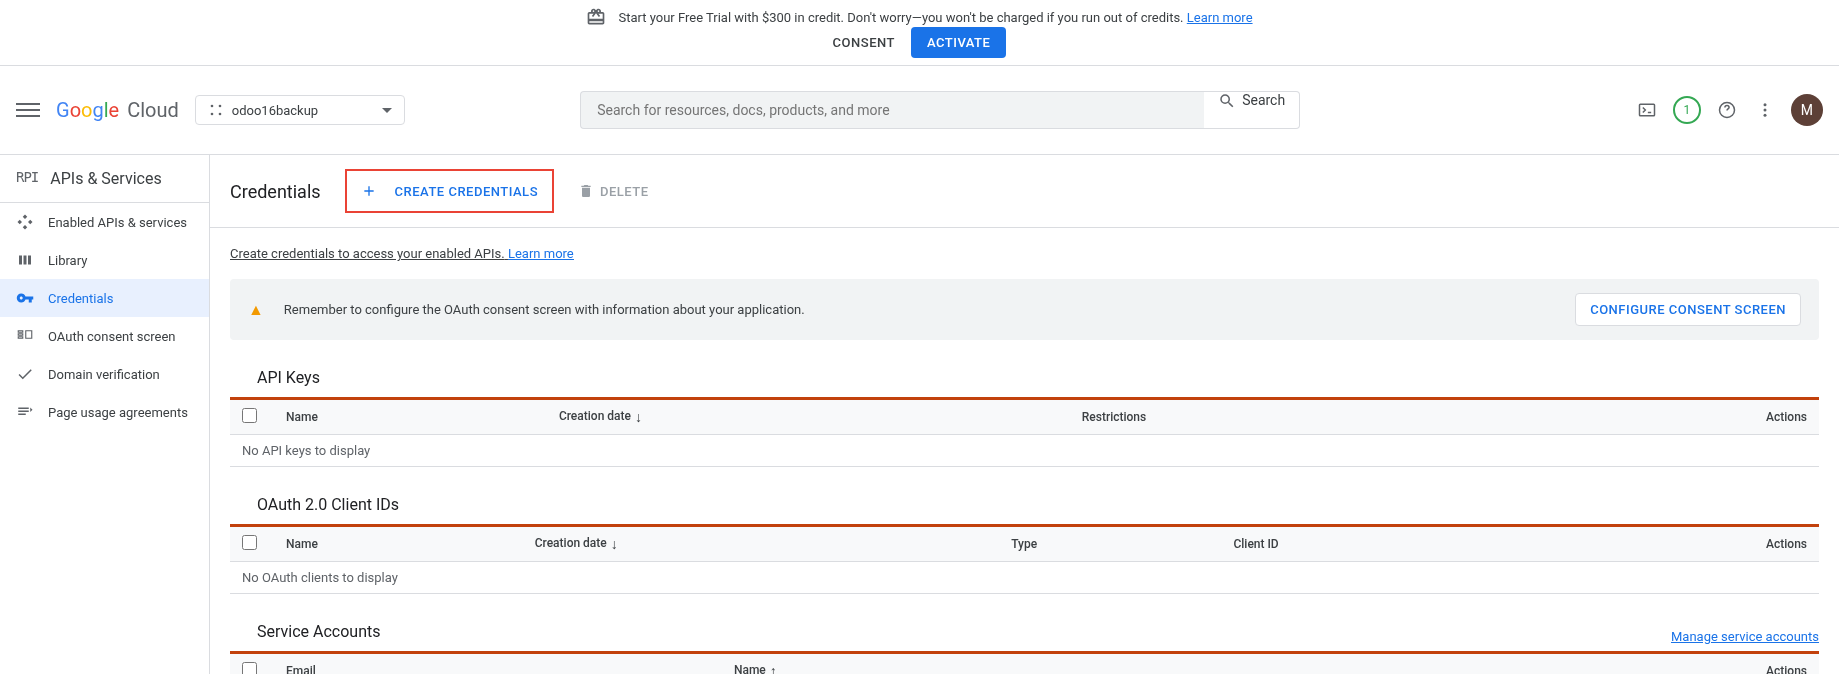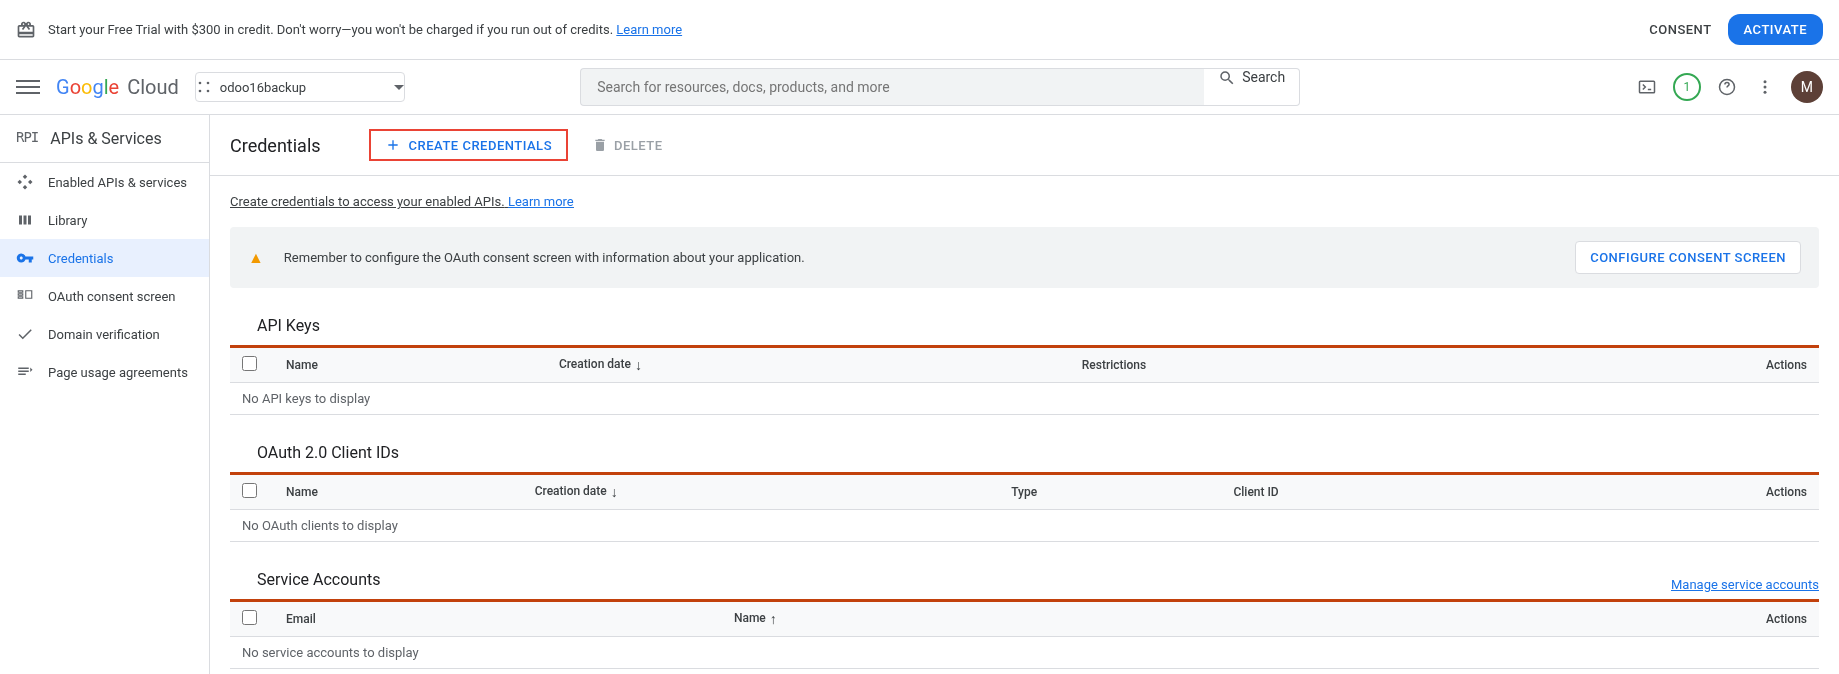--- a/index.html
+++ b/index.html
@@ -1,57 +1,57 @@
 <!DOCTYPE html>
 <html><head>
 <meta charset="utf-8">
 <style>
 * { margin: 0; padding: 0; box-sizing: border-box; font-family: 'Google Sans', Roboto, Arial, sans-serif; }
 body { font-size: 13px; color: #3c4043; background: #fff; }
 a { color: #1a73e8; text-decoration: underline; cursor: pointer; }
-.trial-bar { display: flex; align-items: center; justify-content: space-between; padding: 14px 16px; border-bottom: 1px solid #dadce0; font-size: 13px; color: #3c4043; }
+.trial-bar { display: flex; align-items: center; justify-content: space-between; padding: 7px 16px; border-bottom: 1px solid #dadce0; font-size: 13px; color: #3c4043; flex-direction: column; }
 .trial-left { display: flex; align-items: center; gap: 12px; }
 .gift-icon { width: 20px; height: 20px; fill: #5f6368; }
 .trial-right { display: flex; align-items: center; gap: 16px; }
 .dismiss-btn { background: none; border: none; font-weight: 500; letter-spacing: .5px; color: #3c4043; cursor: pointer; font-size: 13px; }
-.activate-btn { background: #1a73e8; color: #fff; border: none; border-radius: 12px; padding: 8px 16px; font-weight: 500; font-size: 13px; cursor: pointer; letter-spacing: .5px; }
+.activate-btn { background: #1a73e8; color: #fff; border: none; border-radius: 4px; padding: 8px 16px; font-weight: 500; font-size: 13px; cursor: pointer; letter-spacing: .5px; }
 .topbar { display: flex; align-items: center; padding: 8px 16px; border-bottom: 1px solid #dadce0; gap: 16px; min-height: 48px; }
 .hamburger { width: 24px; height: 24px; cursor: pointer; display: flex; flex-direction: column; justify-content: center; gap: 4px; }
 .hamburger div { height: 2px; background: #5f6368; }
 .logo { display: flex; align-items: center; gap: 4px; font-size: 20px; cursor: pointer; }
 .logo-g { color: #4285f4; }
 .logo-o1 { color: #ea4335; }
 .logo-o2 { color: #fbbc05; }
 .logo-g2 { color: #4285f4; }
 .logo-l { color: #34a853; }
 .logo-e { color: #ea4335; }
 .logo-cloud { color: #5f6368; font-weight: 400; margin-left: 4px; }
-.project-selector { display: flex; align-items: center; border: 1px solid #dadce0; border-radius: 4px; padding: 6px 0; gap: 0; cursor: pointer; min-width: 210px; justify-content: space-between; }
+.project-selector { display: flex; align-items: center; border: 1px solid #dadce0; border-radius: 4px; padding: 6px 12px; gap: 0; cursor: pointer; min-width: 210px; justify-content: space-between; }
 .project-selector-left { display: flex; align-items: center; gap: 8px; }
 .selector-icon { width: 16px; height: 16px; }
 .dropdown-caret { border-left: 5px solid transparent; border-right: 5px solid transparent; border-top: 5px solid #5f6368; }
-.search-wrap { display: flex; flex: 1; max-width: 720px; margin: 0 auto; }
+.search-wrap { display: flex; flex: 1; max-width: 720px; margin: 17px auto; }
 .search-box { flex: 1; border: 1px solid #dadce0; border-radius: 4px 0 0 4px; background: #f1f3f4; padding: 10px 16px; font-size: 14px; color: #5f6368; border-right: none; }
 .search-btn { display: flex; align-items: flex-start; gap: 6px; border: 1px solid #dadce0; border-left: none; border-radius: 0 4px 4px 0; background: #fff; padding: 0 14px; cursor: pointer; font-size: 14px; color: #3c4043; }
 .topbar-right { display: flex; align-items: center; gap: 14px; margin-left: auto; }
 .icon-btn { width: 24px; height: 24px; display: flex; align-items: center; justify-content: center; cursor: pointer; color: #5f6368; }
 .badge-circle { width: 28px; height: 28px; border: 2px solid #34a853; border-radius: 50%; display: flex; align-items: center; justify-content: center; font-size: 12px; color: #34a853; cursor: pointer; }
 .avatar { width: 32px; height: 32px; border-radius: 50%; background: #5d4037; color: #fff; display: flex; align-items: center; justify-content: center; cursor: pointer; font-size: 14px; }
 .main-layout { display: flex; }
 .sidebar { width: 210px; border-right: 1px solid #dadce0; min-height: calc(100vh - 100px); }
 .sidebar-header { display: flex; align-items: flex-start; gap: 12px; padding: 14px 16px; border-bottom: 1px solid #dadce0; font-size: 16px; }
 .api-icon { font-family: monospace; font-size: 14px; color: #5f6368; letter-spacing: -1px; }
 .sidebar-item { display: flex; align-items: center; gap: 14px; padding: 10px 16px; font-size: 13px; cursor: pointer; color: #3c4043; }
 .sidebar-item.active { background: #e8f0fe; color: #1a73e8; }
 .sidebar-item.active svg { fill: #1a73e8; }
 .sidebar-item svg { width: 18px; height: 18px; fill: #5f6368; }
 .content { flex: 1; padding: 0; }
 .content-header { display: flex; align-items: center; gap: 24px; padding: 14px 20px; border-bottom: 1px solid #dadce0; }
 .page-title { font-size: 18px; font-weight: 400; color: #202124; }
-.create-btn { display: flex; align-items: center; gap: 8px; color: #1a73e8; border: 2px solid #ea4335; padding: 6px 14px; font-size: 13px; font-weight: 500; letter-spacing: .5px; cursor: pointer; background: none; margin-left: 24px; }
+.create-btn { display: flex; align-items: center; gap: 18px; color: #1a73e8; border: 2px solid #ea4335; padding: 12px 14px; font-size: 13px; font-weight: 500; letter-spacing: .5px; cursor: pointer; background: none; }
 .delete-btn { display: flex; align-items: center; gap: 6px; color: #9aa0a6; border: none; background: none; font-size: 13px; font-weight: 500; letter-spacing: .5px; cursor: pointer; }
 .content-body { padding: 18px 20px; }
 .intro-text { font-size: 13px; margin-bottom: 18px; text-decoration: underline; }
 .warning-bar { display: flex; align-items: center; justify-content: space-between; background: #f1f3f4; padding: 14px 18px; border-radius: 4px; margin-bottom: 28px; }
 .warning-left { display: flex; align-items: center; gap: 20px; }
 .warn-icon { color: #f29900; font-size: 16px; }
 .config-btn { background: #fff; border: 1px solid #dadce0; color: #1a73e8; padding: 8px 14px; font-size: 13px; font-weight: 500; letter-spacing: .5px; cursor: pointer; border-radius: 4px; }
 .section-title { font-size: 16px; font-weight: 400; color: #202124; margin-bottom: 10px; margin-left: 27px; }
 .table { width: 100%; border-collapse: collapse; margin-bottom: 28px; }
 .table th { text-align: left; font-weight: 500; font-size: 12px; padding: 8px 12px; background: #f8f9fa; border-top: 3px solid #c2410c; border-bottom: 1px solid #dadce0; color: #3c4043; }

